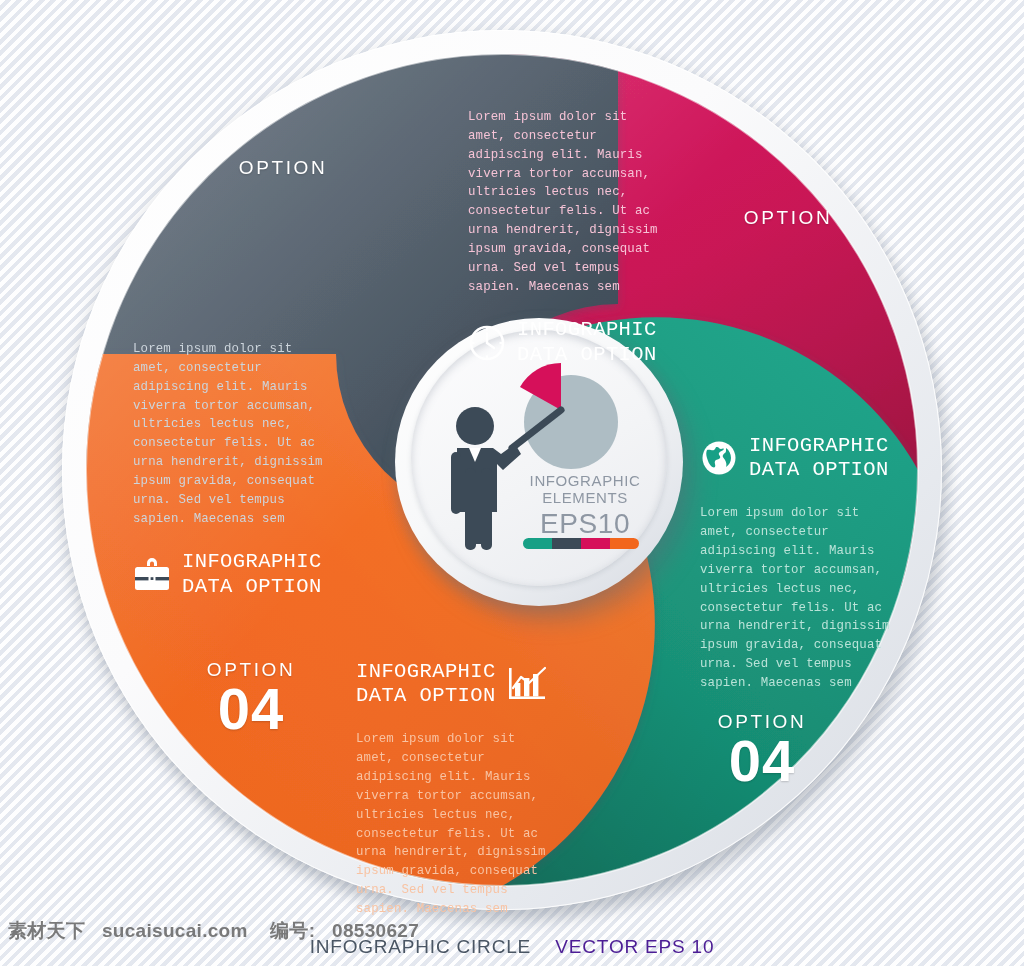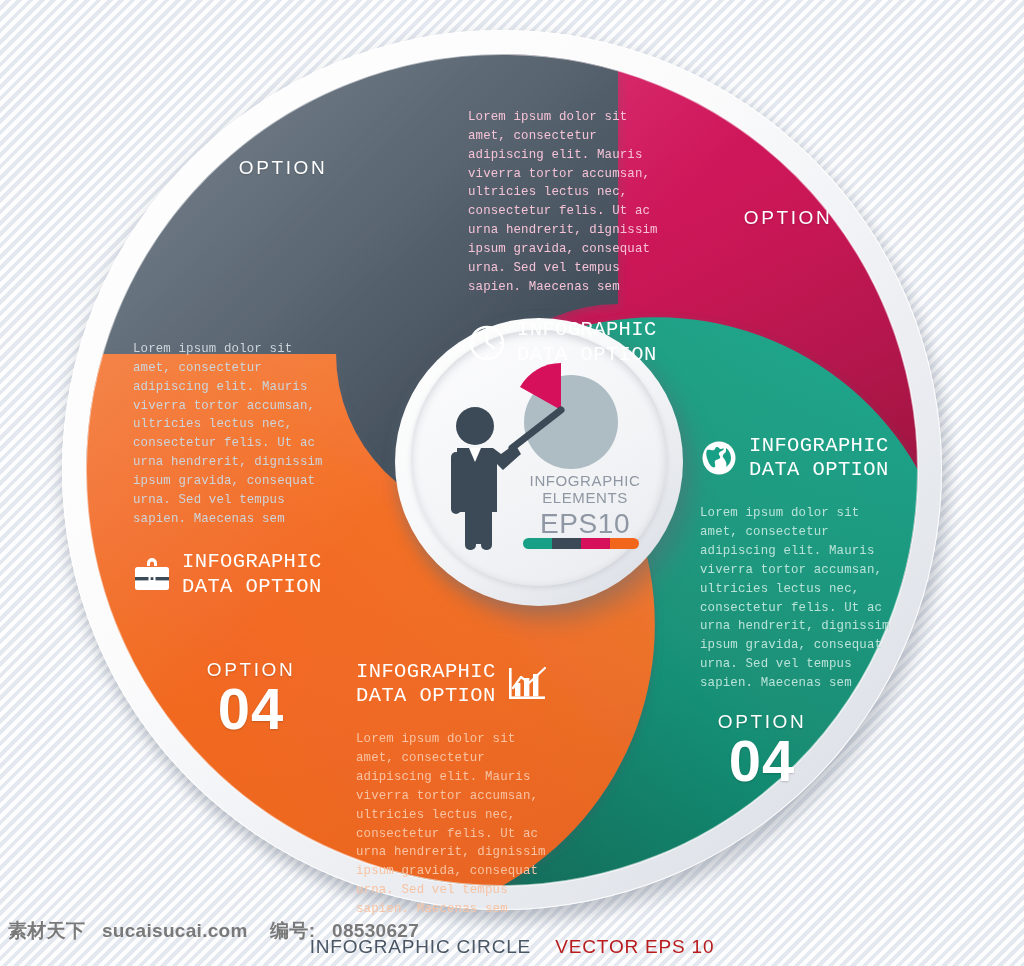--- a/index.html
+++ b/index.html
@@ -164,21 +164,21 @@
   .caption {
     position: absolute;
     left: 0; bottom: 8px;
     width: 1024px;
     text-align: center;
     font-size: 19px;
     letter-spacing: 0.8px;
     white-space: nowrap;
   }
   .cap-a { color: #4a5664; text-align: center; }
-  .cap-b { color: #b91c1c; }
+  .cap-b { color: #4c1d95; }
 
   
   .watermark {
     position: absolute;
     left: 8px; bottom: 22px;
     font-size: 19px;
     font-weight: 700;
     color: #737373;
     letter-spacing: 0.3px;
     white-space: nowrap;

